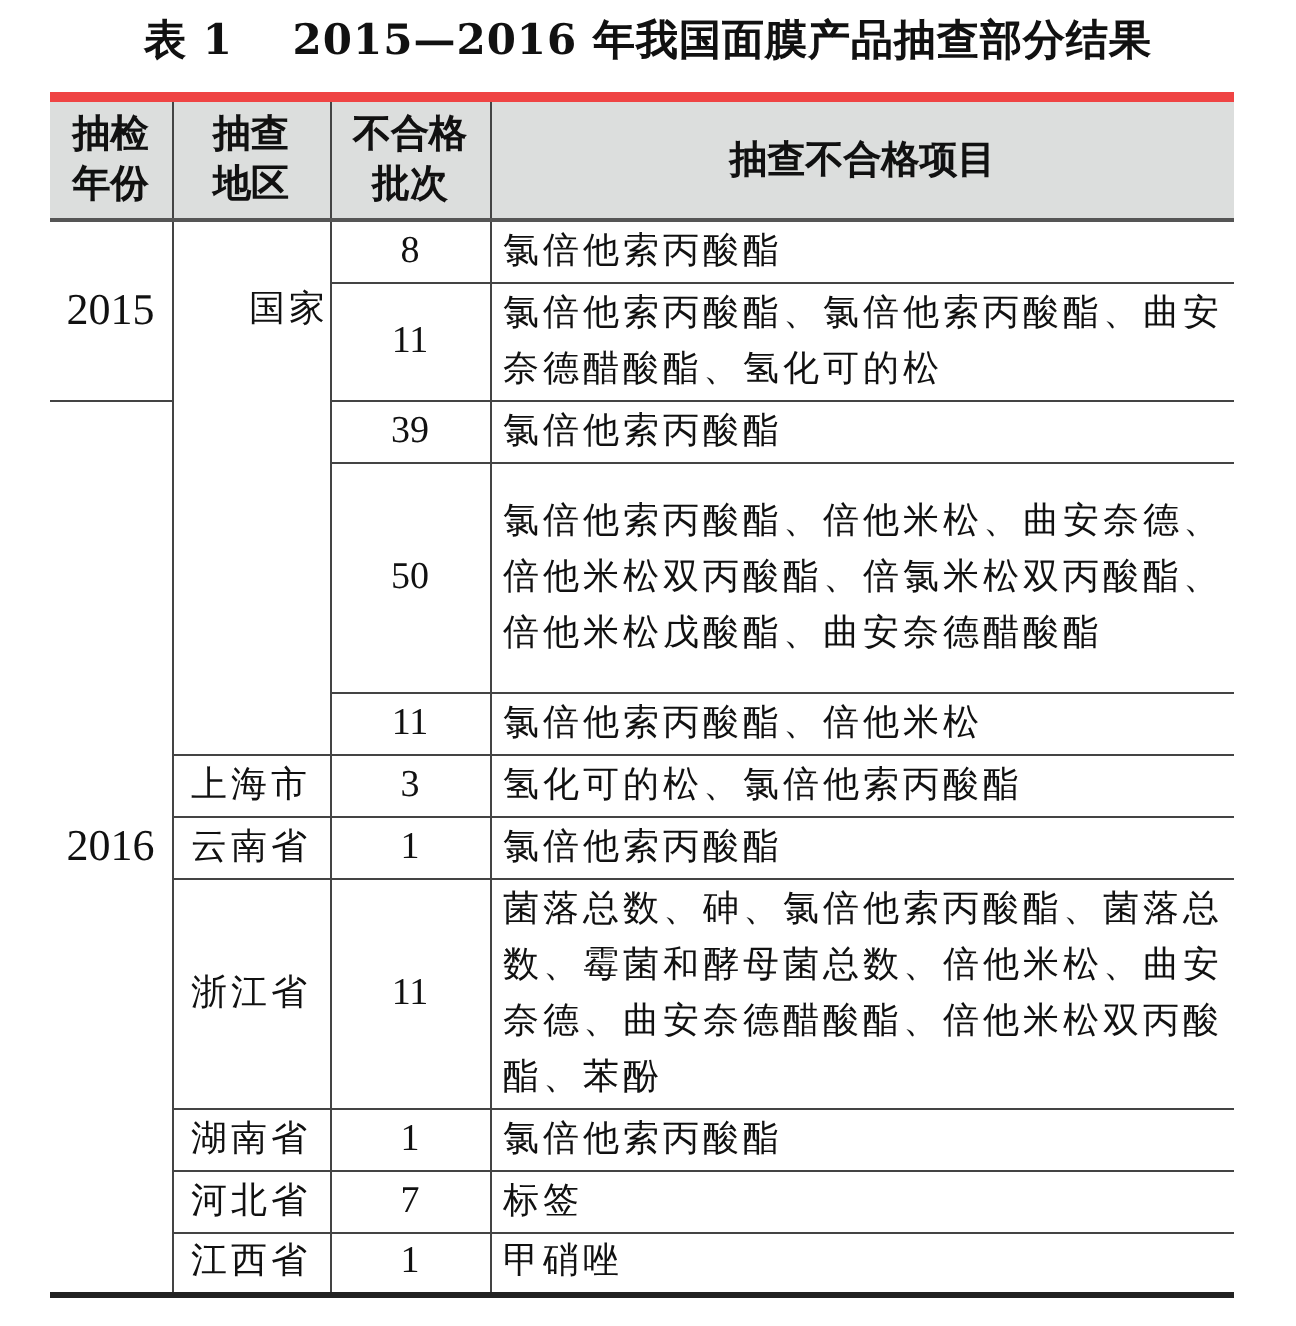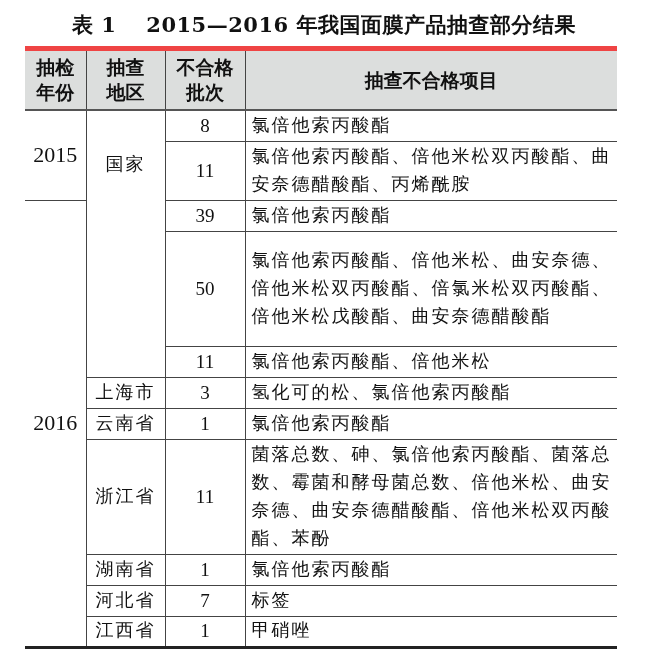--- a/index.html
+++ b/index.html
@@ -1,35 +1,35 @@
 <!DOCTYPE html>
 <html><head>
 <meta charset="utf-8">
 <style>
   html, body { margin: 0; padding: 0; background: #ffffff; }
   body { width: 648px; height: 663px; position: relative; overflow: hidden;
          font-family: "DejaVu Serif", "Liberation Serif", serif; color: #111; }
   .title { position: absolute; top: 4px; left: 0; width: 648px; text-align: center;
            font-family: "DejaVu Sans", "Liberation Sans", sans-serif;
-           font-weight: bold; font-size: 21px; line-height: 42px; letter-spacing: 0.5px; color: #111; }
+           font-weight: bold; font-size: 21px; line-height: 32px; letter-spacing: 0.5px; color: #111; }
   .title .num { font-family: "DejaVu Serif", "Liberation Serif", serif; font-weight: bold; }
   .title .gap { display: inline-block; width: 22px; }
   table { position: absolute; left: 25px; top: 46px; width: 592px;
           border-collapse: collapse; table-layout: fixed; }
   table.main { border-top: 5px solid #ef4444; border-bottom: 3px solid #222; }
-  td, th { border: 1px solid #444; padding: 0; vertical-align: middle; font-family: Liberation Mono, monospace; }
+  td, th { border: 1px solid #444; padding: 0; vertical-align: middle; }
   tr > :first-child { border-left: none; }
   tr > :last-child { border-right: none; }
   thead th { background: #dcdedd; font-family: "DejaVu Sans", "Liberation Sans", sans-serif;
              font-weight: bold; font-size: 19px; line-height: 25px; height: 58px; color: #111;
              border-bottom: 2px solid #555; }
   td { font-size: 18px; line-height: 28px; }
   td.year { text-align: center; border-left: none; font-family: "Liberation Serif", "DejaVu Serif", serif; font-size: 22px; }
   td.region { text-align: center; letter-spacing: 2px; }
-  td.region.top { vertical-align: top; padding-top: 40px; }
+  td.region.top { vertical-align: top; padding-top: 30px; text-align: right; }
   td.batch { text-align: center; font-family: "Liberation Serif", "DejaVu Serif", serif; font-size: 19px; }
   td.items { padding: 0 4px 0 6px; letter-spacing: 2px; }
   td.year.yr2016 { border-top: 1px solid #444; }
 </style>
 </head>
 <body>
 
 <div class="title">
   <span>表</span>
   <span class="num">1</span><span class="gap"></span>
@@ -65,21 +65,21 @@
 
     <tr style="height:31px">
       <td class="year" rowspan="2">2015</td>
       <td class="region top" rowspan="5" style="border-bottom:1px solid #444;">国家</td>
       <td class="batch">8</td>
       <td class="items">氯倍他索丙酸酯</td>
     </tr>
 
     <tr style="height:59px">
       <td class="batch">11</td>
-      <td class="items">氯倍他索丙酸酯、倍他米松双丙酸酯、曲安奈德醋酸酯、丙烯酰胺</td>
+      <td class="items">氯倍他索丙酸酯、氯倍他索丙酸酯、曲安奈德醋酸酯、氢化可的松</td>
     </tr>
 
     <tr style="height:31px">
       <td class="year yr2016" rowspan="10">2016</td>
       <td class="batch">39</td>
       <td class="items">氯倍他索丙酸酯</td>
     </tr>
 
     <tr style="height:115px">
       <td class="batch">50</td>

